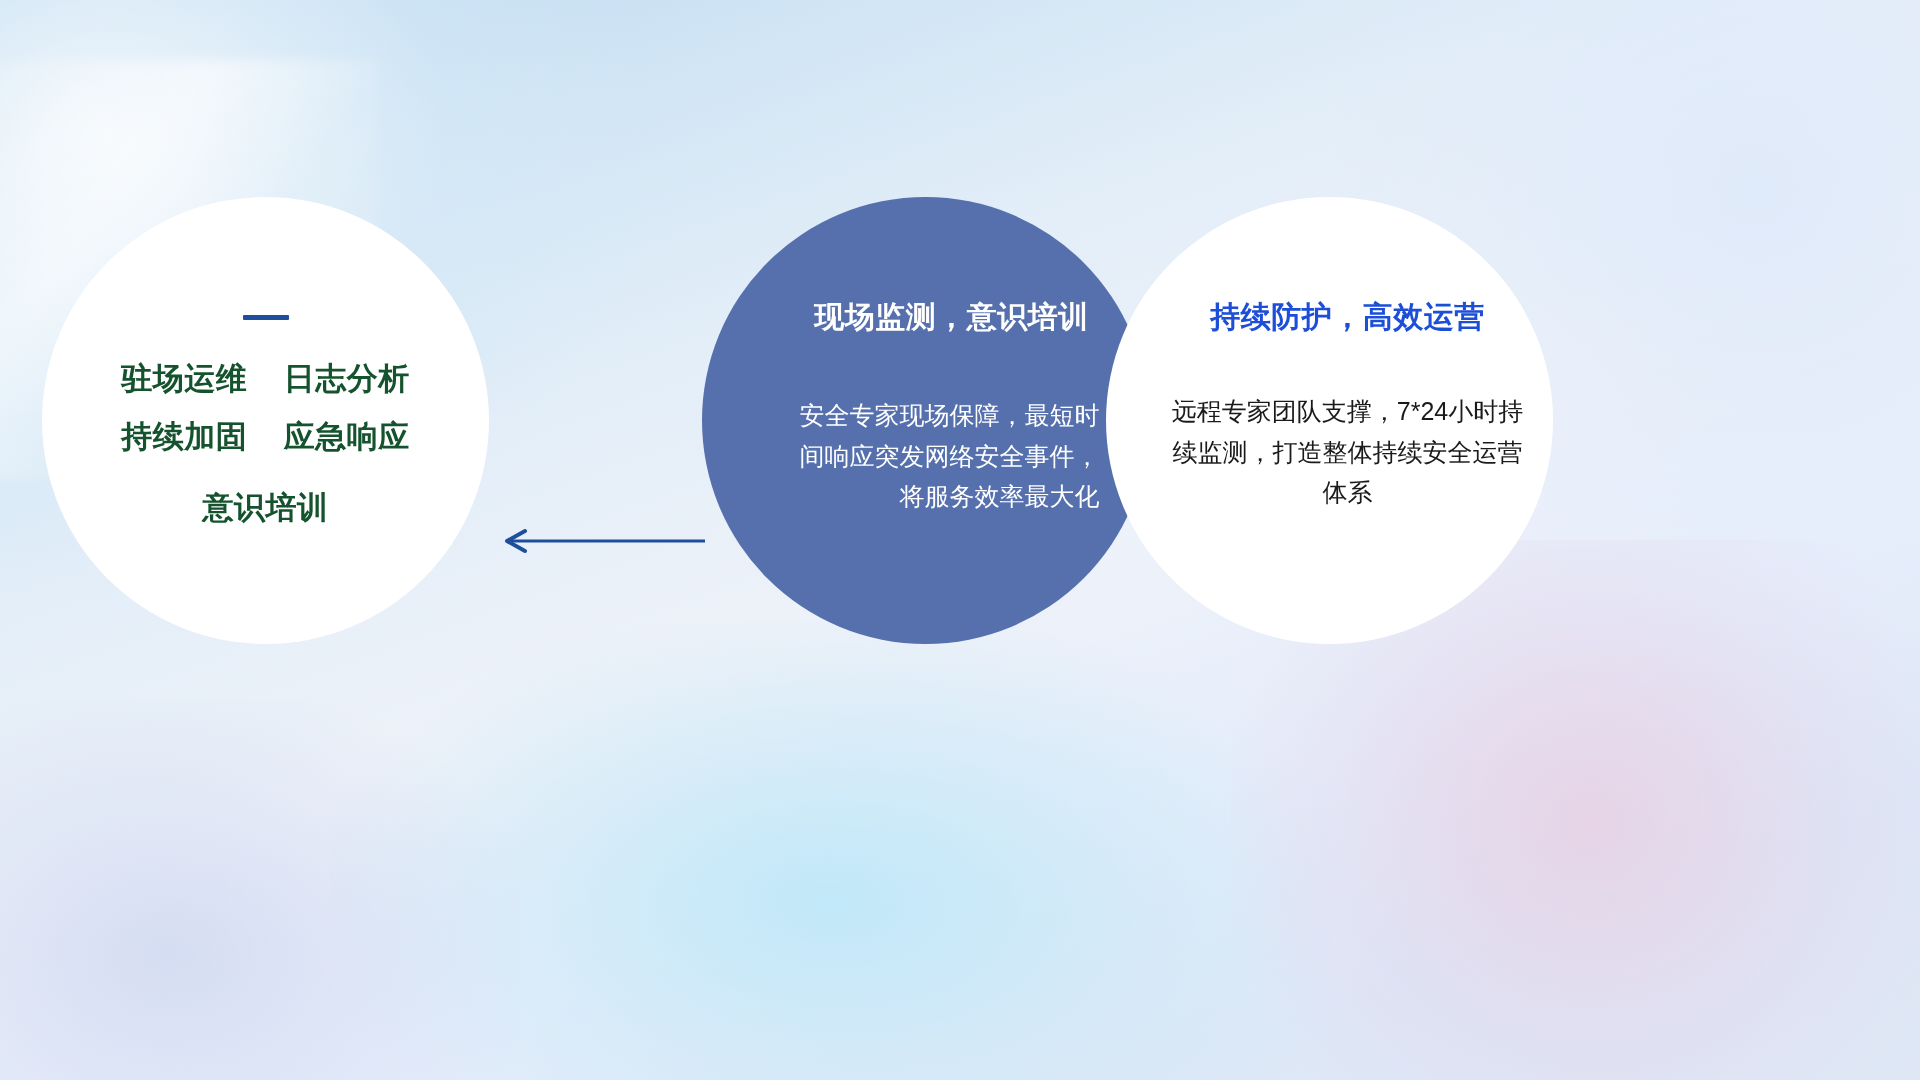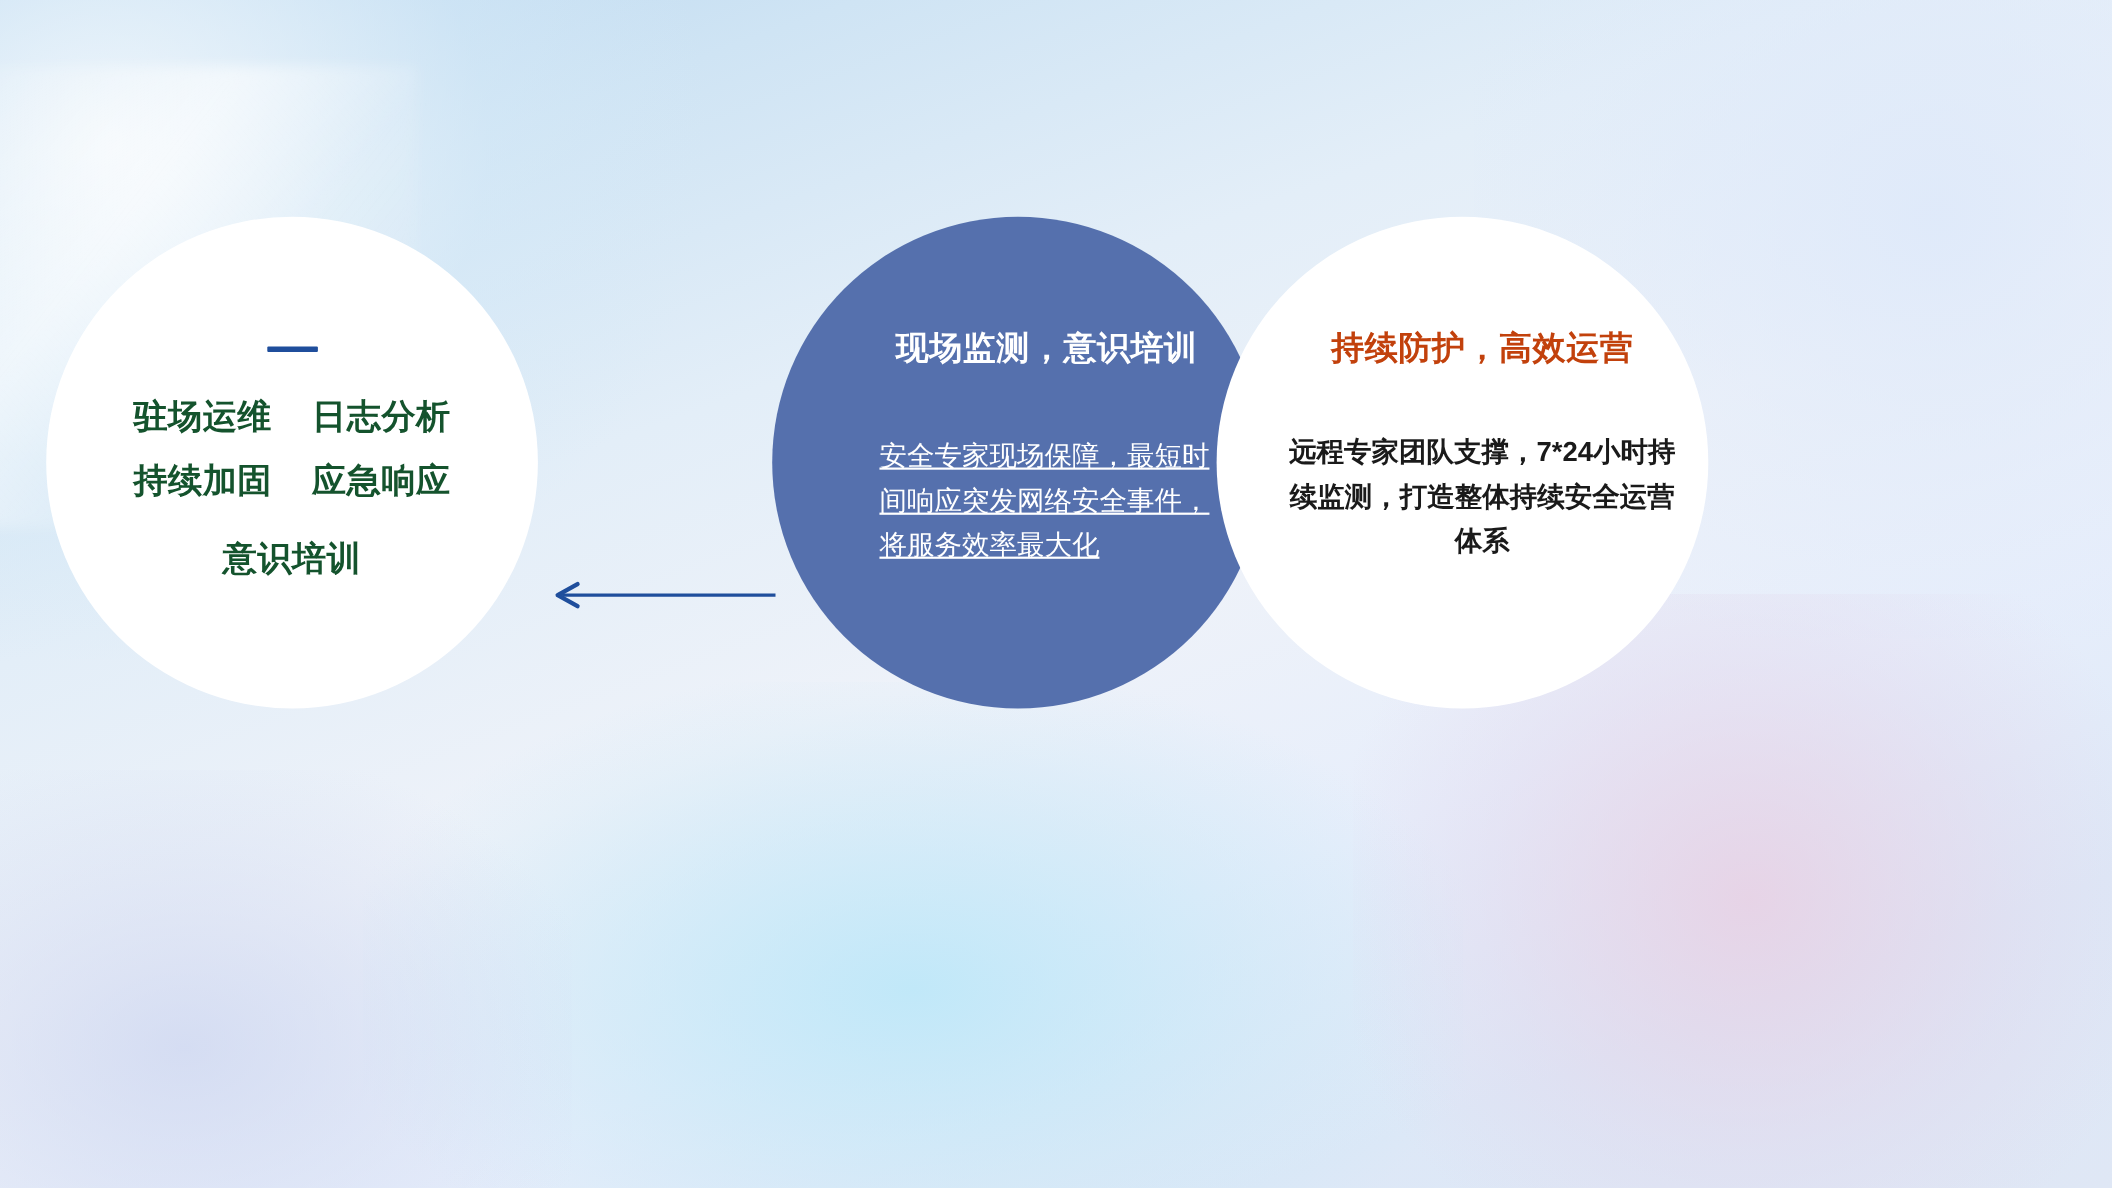--- a/index.html
+++ b/index.html
@@ -182,52 +182,51 @@
     margin-left: 52px;
   }
   #middle-body {
     margin-top: 60px;
     width: 300px;
     margin-left: 48px;
     font-size: 25px;
     font-weight: 400;
     color: #ffffff;
     line-height: 1.62;
-    text-align: left;
-    text-decoration: underline;
+    text-align: right;
   }
 
   
   #right-content {
     position: absolute;
     left: 1106px;
     top: 197px;
     width: 447px;
     height: 447px;
     box-sizing: border-box;
     display: flex;
     flex-direction: column;
     align-items: center;
     padding-top: 102px;
   }
   #right-heading {
     font-size: 30px;
     font-weight: 700;
-    color: #c2410c;
+    color: #1d4ed8;
     letter-spacing: 0.5px;
     line-height: 1.2;
     white-space: nowrap;
     margin-left: 36px;
   }
   #right-body {
     margin-top: 56px;
     width: 360px;
     margin-left: 36px;
     font-size: 25px;
-    font-weight: 700;
+    font-weight: 400;
     color: #1a1a1a;
     line-height: 1.62;
     text-align: center;
   }
 </style>
 </head>
 <body>
 
 <div id="slide">
 

